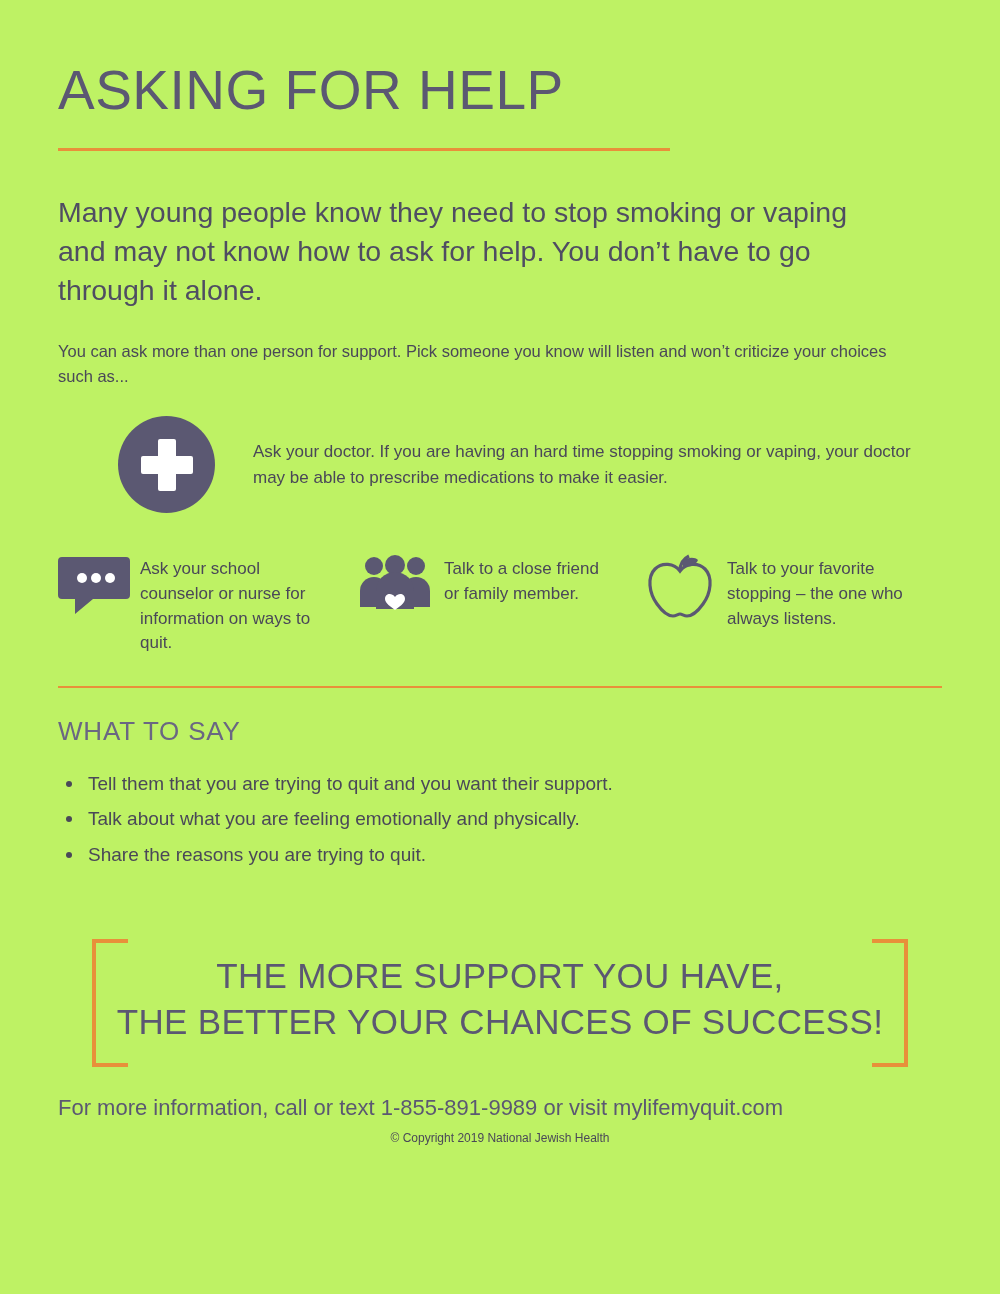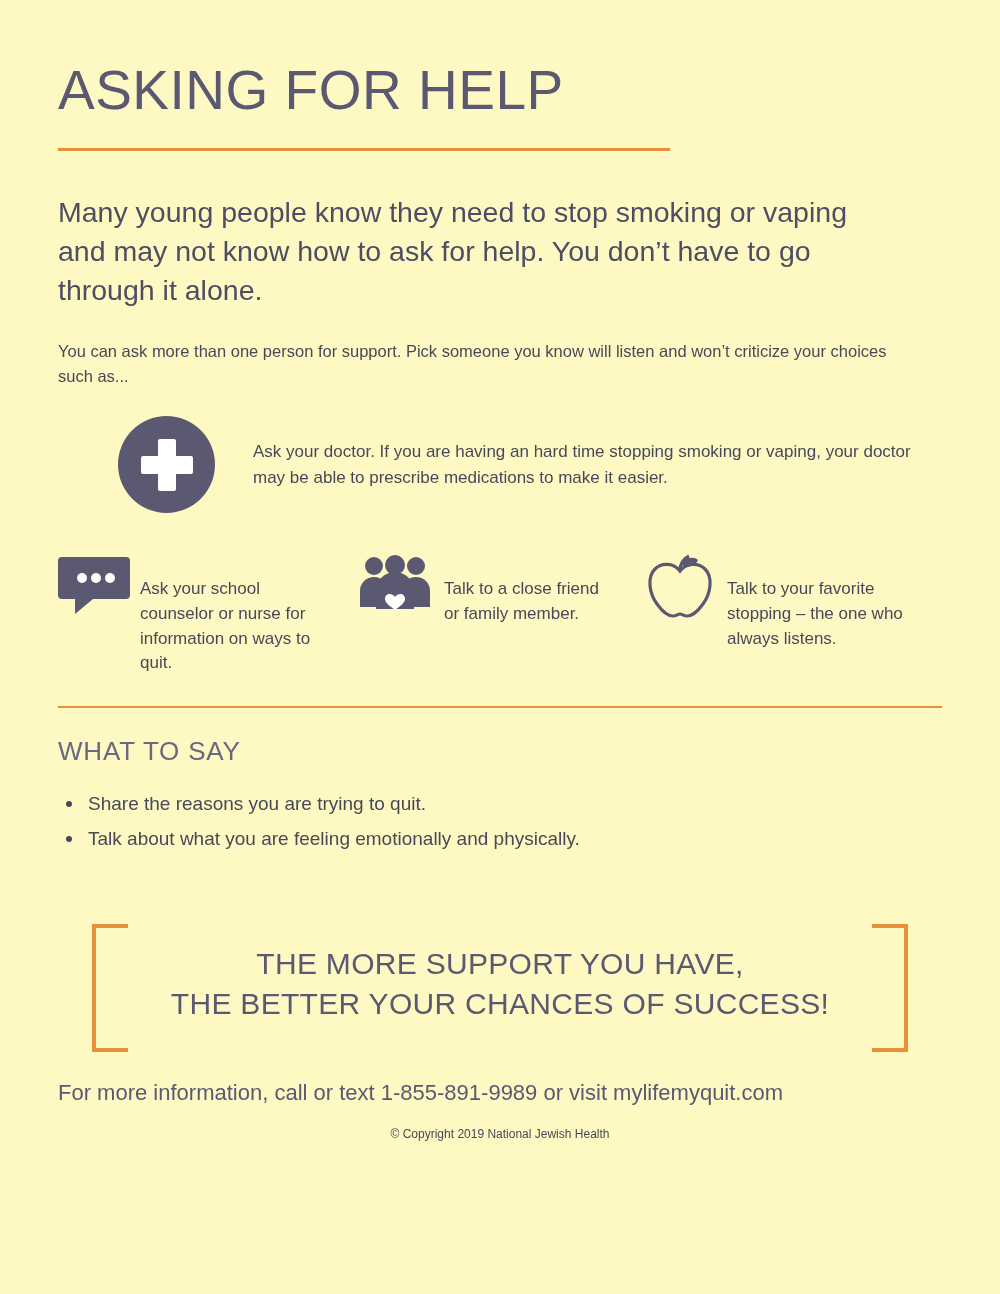--- a/index.html
+++ b/index.html
@@ -13,21 +13,21 @@
     font-family: "Liberation Sans", sans-serif;
     color: #5b5872;
     position: relative;
     overflow: hidden;
   }
   .page {
     position: absolute;
     left: 0; top: 0;
     width: 1000px;
     height: 1294px;
-    background: #fef9c3;
+    background: #bef264;
   }
   .content {
     position: absolute;
     left: 58px;
     top: 0;
     width: 884px;
   }
 
   
   .title {
@@ -135,21 +135,20 @@
     height: 78px;
     display: flex;
     align-items: flex-start;
     justify-content: center;
   }
   .col-text {
     font-size: 17px;
     line-height: 1.45;
     color: #4a4858;
     padding-top: 4px;
-    margin-top: 20px;
   }
   .col-1 .col-text { width: 196px; margin-left: 8px; }
   .col-2 .col-text { width: 160px; margin-left: 12px; }
   .col-3 .col-text { width: 185px; margin-left: 10px; }
 
   .mid-rule {
     margin-top: 30px;
     width: 884px;
     height: 2px;
     background: #e8903a;
@@ -203,35 +202,35 @@
   .bracket-left {
     left: 34px;
     border-left: 4px solid #e8903a;
   }
   .bracket-right {
     right: 34px;
     border-right: 4px solid #e8903a;
   }
   .callout-text {
     text-align: center;
-    font-size: 30px;
+    font-size: 35px;
     line-height: 1.32;
     color: #5b5872;
     letter-spacing: 0.3px;
   }
 
   .footer-info {
     margin-top: 36px;
     text-align: left;
     font-size: 22px;
     color: #5b5872;
     width: 884px;
   }
   .copyright {
-    margin-top: 21px;
+    margin-top: 10px;
     text-align: center;
     font-size: 12px;
     color: #4a4858;
     width: 884px;
   }
 </style>
 </head>
 <body>
 
 <div class="page">
@@ -293,22 +292,23 @@
         <div class="col-text">Talk to your favorite stopping – the one who always listens.</div>
       </div>
 
     </div>
 
     <div class="mid-rule"></div>
 
     <div class="section-heading" id="say-heading">WHAT TO SAY</div>
 
     <ul class="bullets">
+      <li>Tell them that you are trying to quit and you want their support.</li>
+      <li>Talk about what you are feeling emotionally and physically.</li>
       <li>Share the reasons you are trying to quit.</li>
-      <li>Talk about what you are feeling emotionally and physically.</li>
     </ul>
 
     <div class="callout">
       <div class="bracket bracket-left"></div>
       <div class="bracket bracket-right"></div>
       <div class="callout-text">
         <div>THE MORE SUPPORT YOU HAVE,</div>
         <div>THE BETTER YOUR CHANCES OF SUCCESS!</div>
       </div>
     </div>

